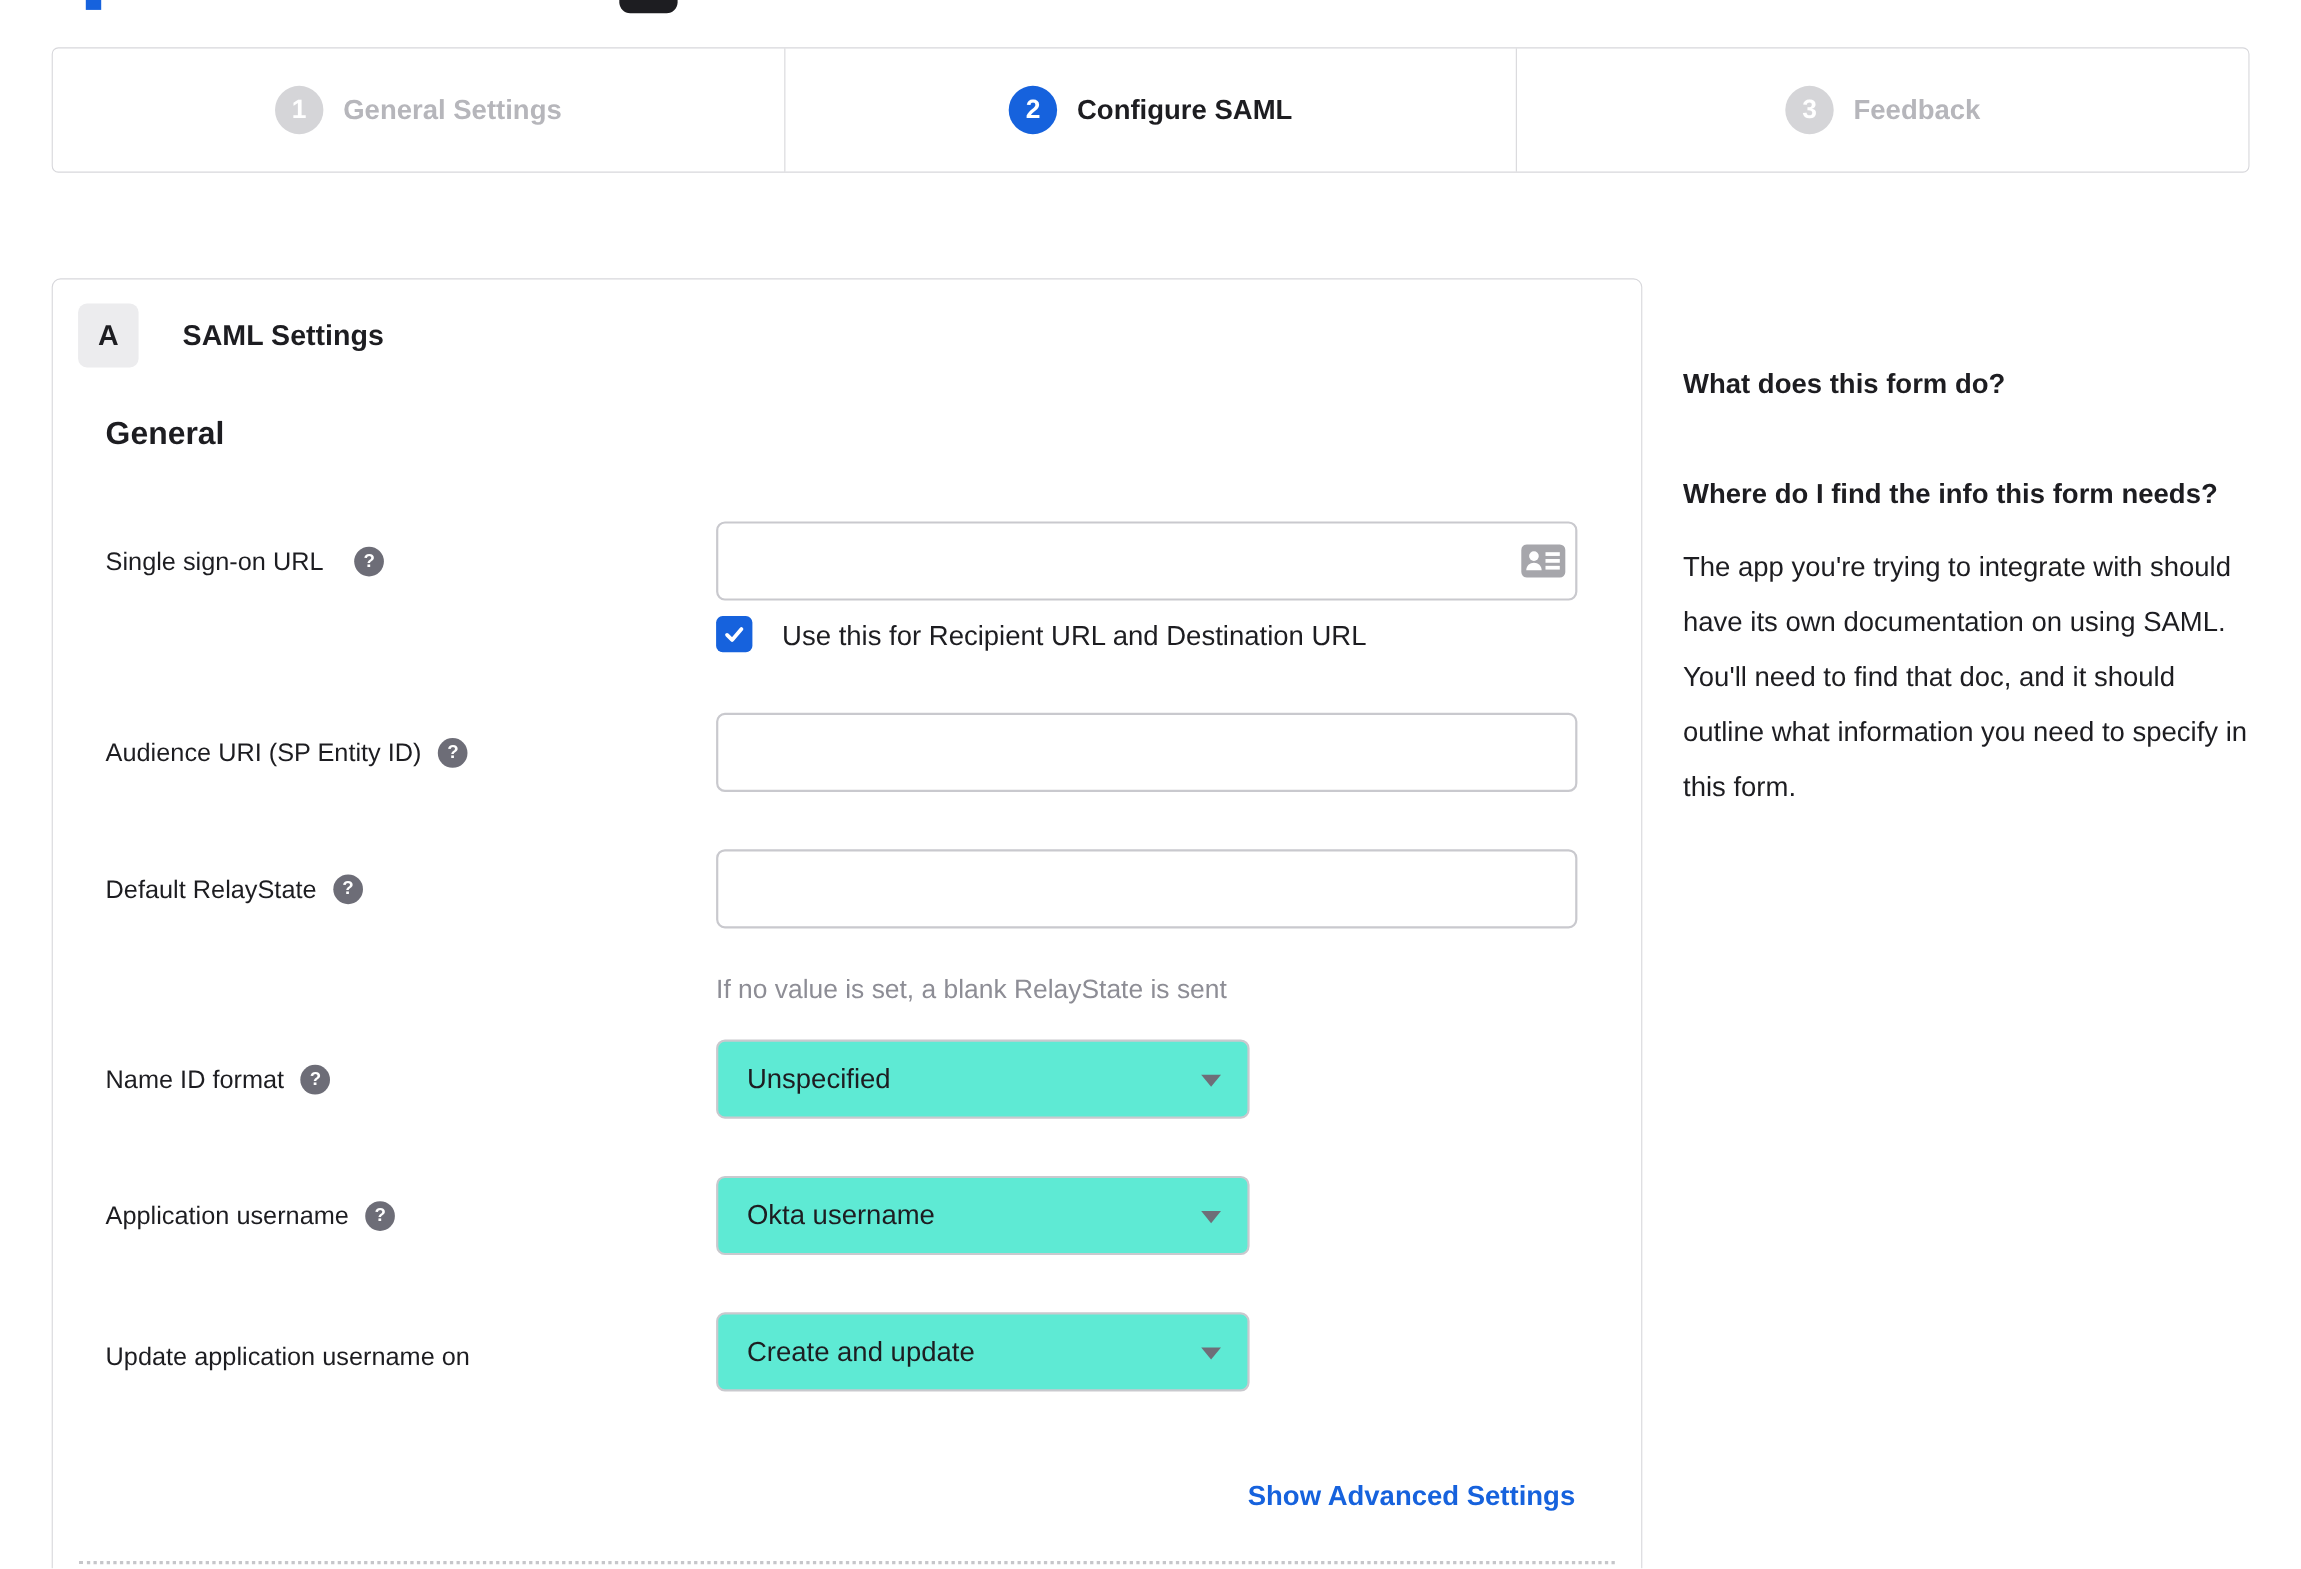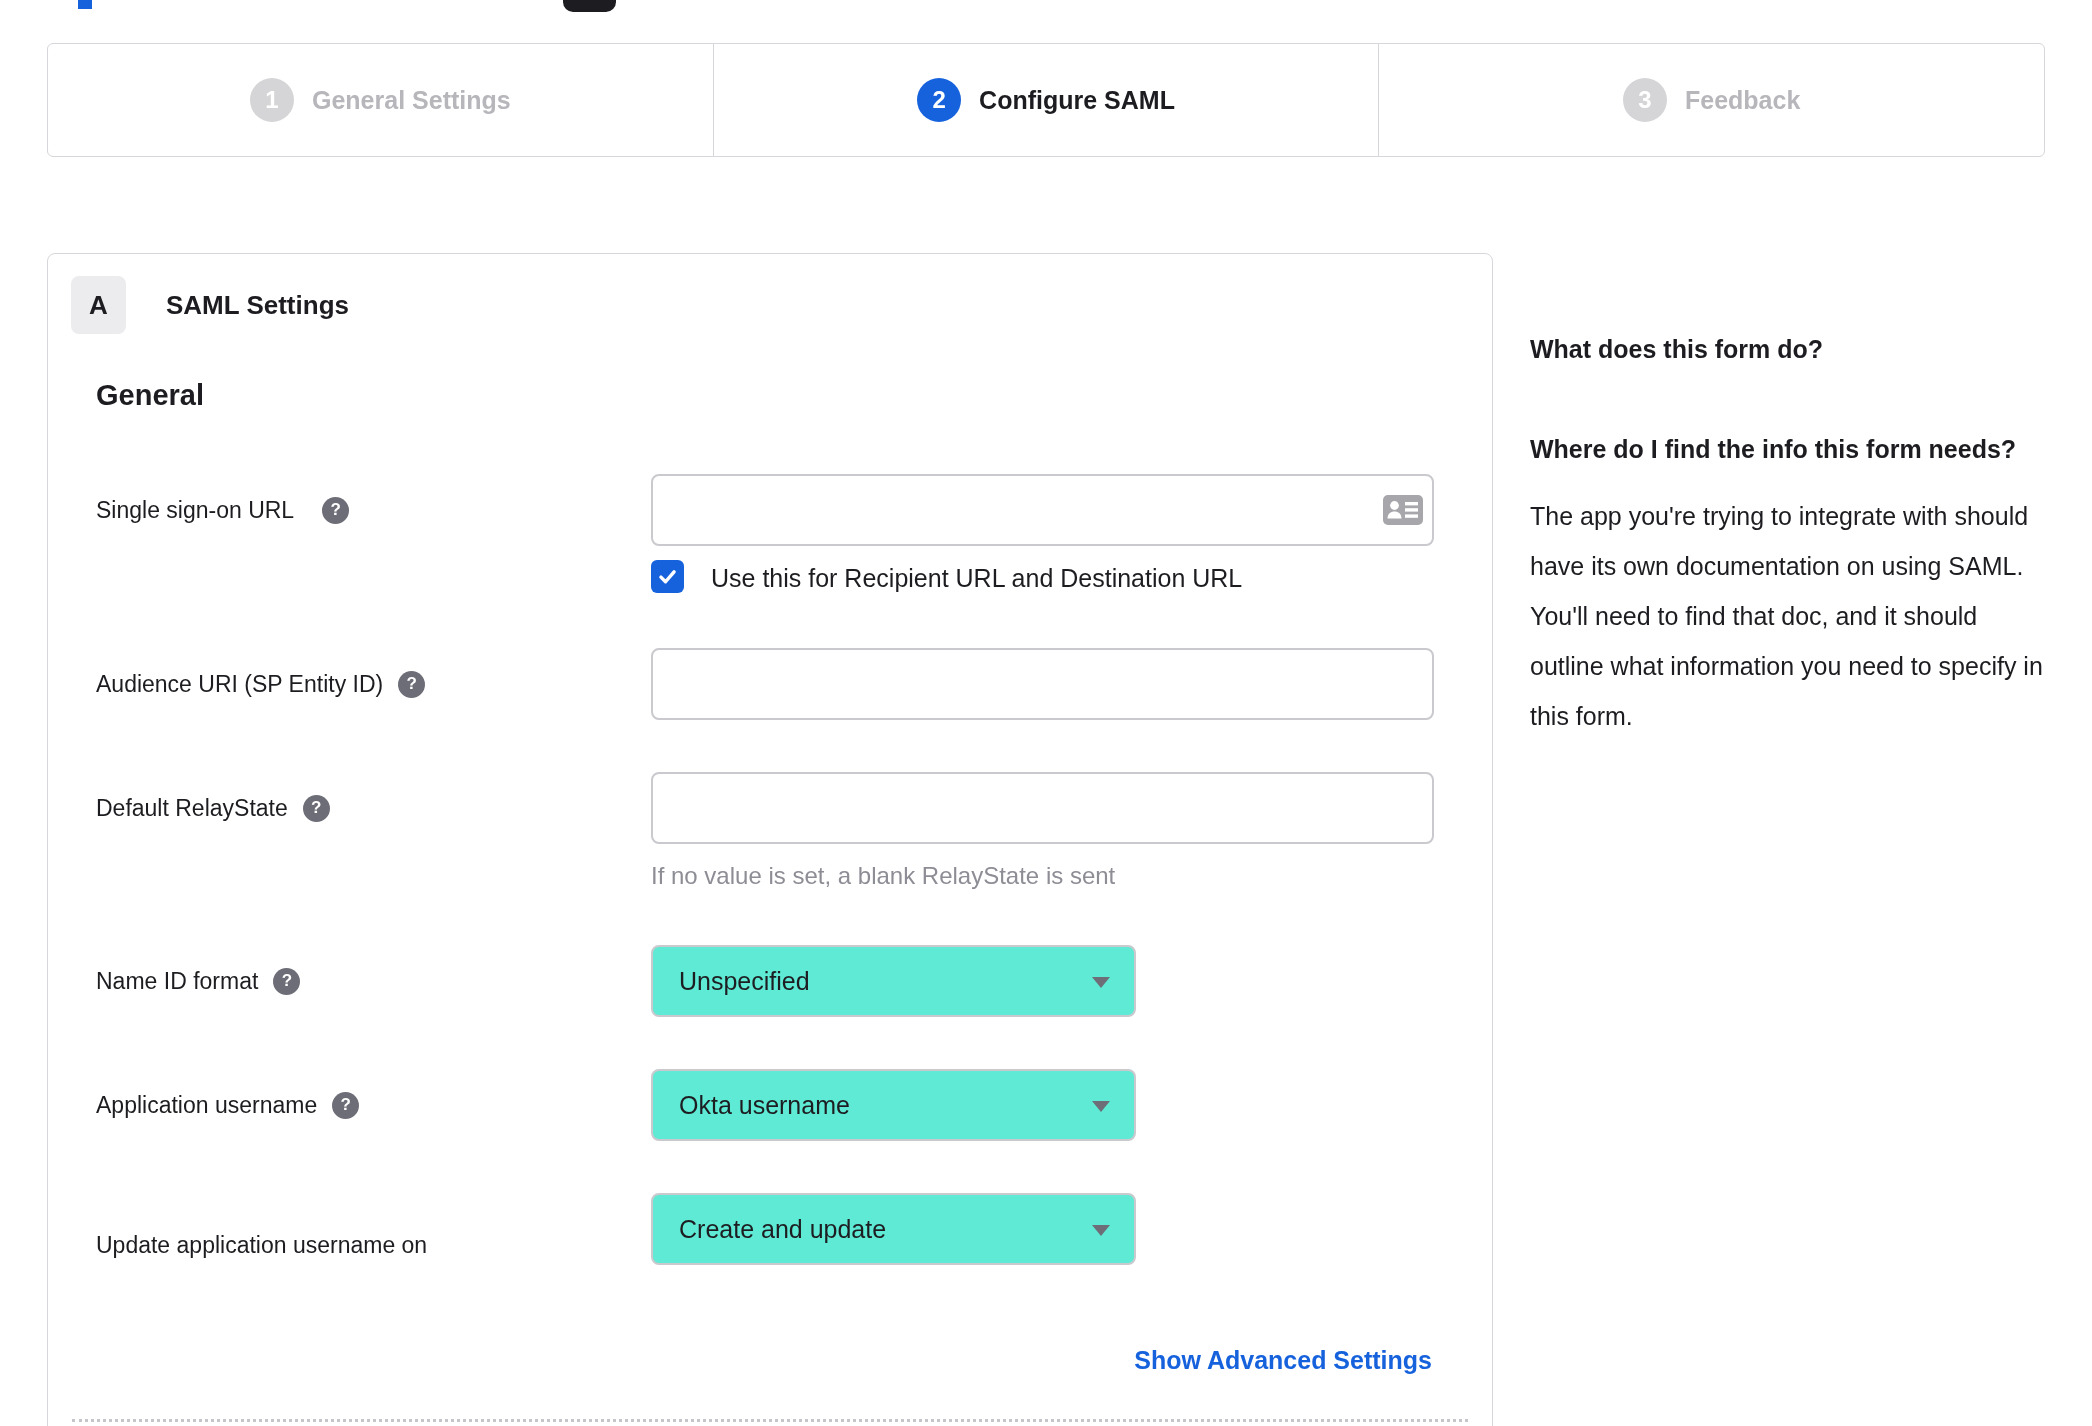--- a/index.html
+++ b/index.html
@@ -130,21 +130,21 @@
       <input class="text-input" style="top: 0px; padding-right: 26px;" type="text" value="">
     </div>
 
     <div class="row" style="top:518px; height:72px;">
       <div class="field-label" style="top:0; height:72px;">
         <span>Default RelayState</span>
         <span class="help">?</span>
       </div>
       <input class="text-input" style="top: 0px; padding-right: 26px;" type="text" value="">
     </div>
-    <div class="hint" style="top:608px;">If no value is set, a blank RelayState is sent</div>
+    <div class="hint" style="top:632px;">If no value is set, a blank RelayState is sent</div>
 
     <div class="row" style="top:691px; height:72px;">
       <div class="field-label" style="top:0; height:72px;">
         <span>Name ID format</span>
         <span class="help">?</span>
       </div>
       <div class="selectbox" style="top:0;">
         <span class="sel-value">Unspecified</span>
         <span class="tri"></span>
       </div>
@@ -155,21 +155,21 @@
         <span>Application username</span>
         <span class="help">?</span>
       </div>
       <div class="selectbox" style="top:0;">
         <span class="sel-value">Okta username</span>
         <span class="tri"></span>
       </div>
     </div>
 
     <div class="row" style="top:939px; height:72px;">
-      <div class="field-label" style="top:16px; height:72px;text-align:right;">
+      <div class="field-label" style="top:4px; height:72px;text-align:right;">
         <span>Update application username on</span>
       </div>
       <div class="selectbox" style="top:0;">
         <span class="sel-value">Create and update</span>
         <span class="tri"></span>
       </div>
     </div>
 
     <a class="adv-link">Show Advanced Settings</a>
 

